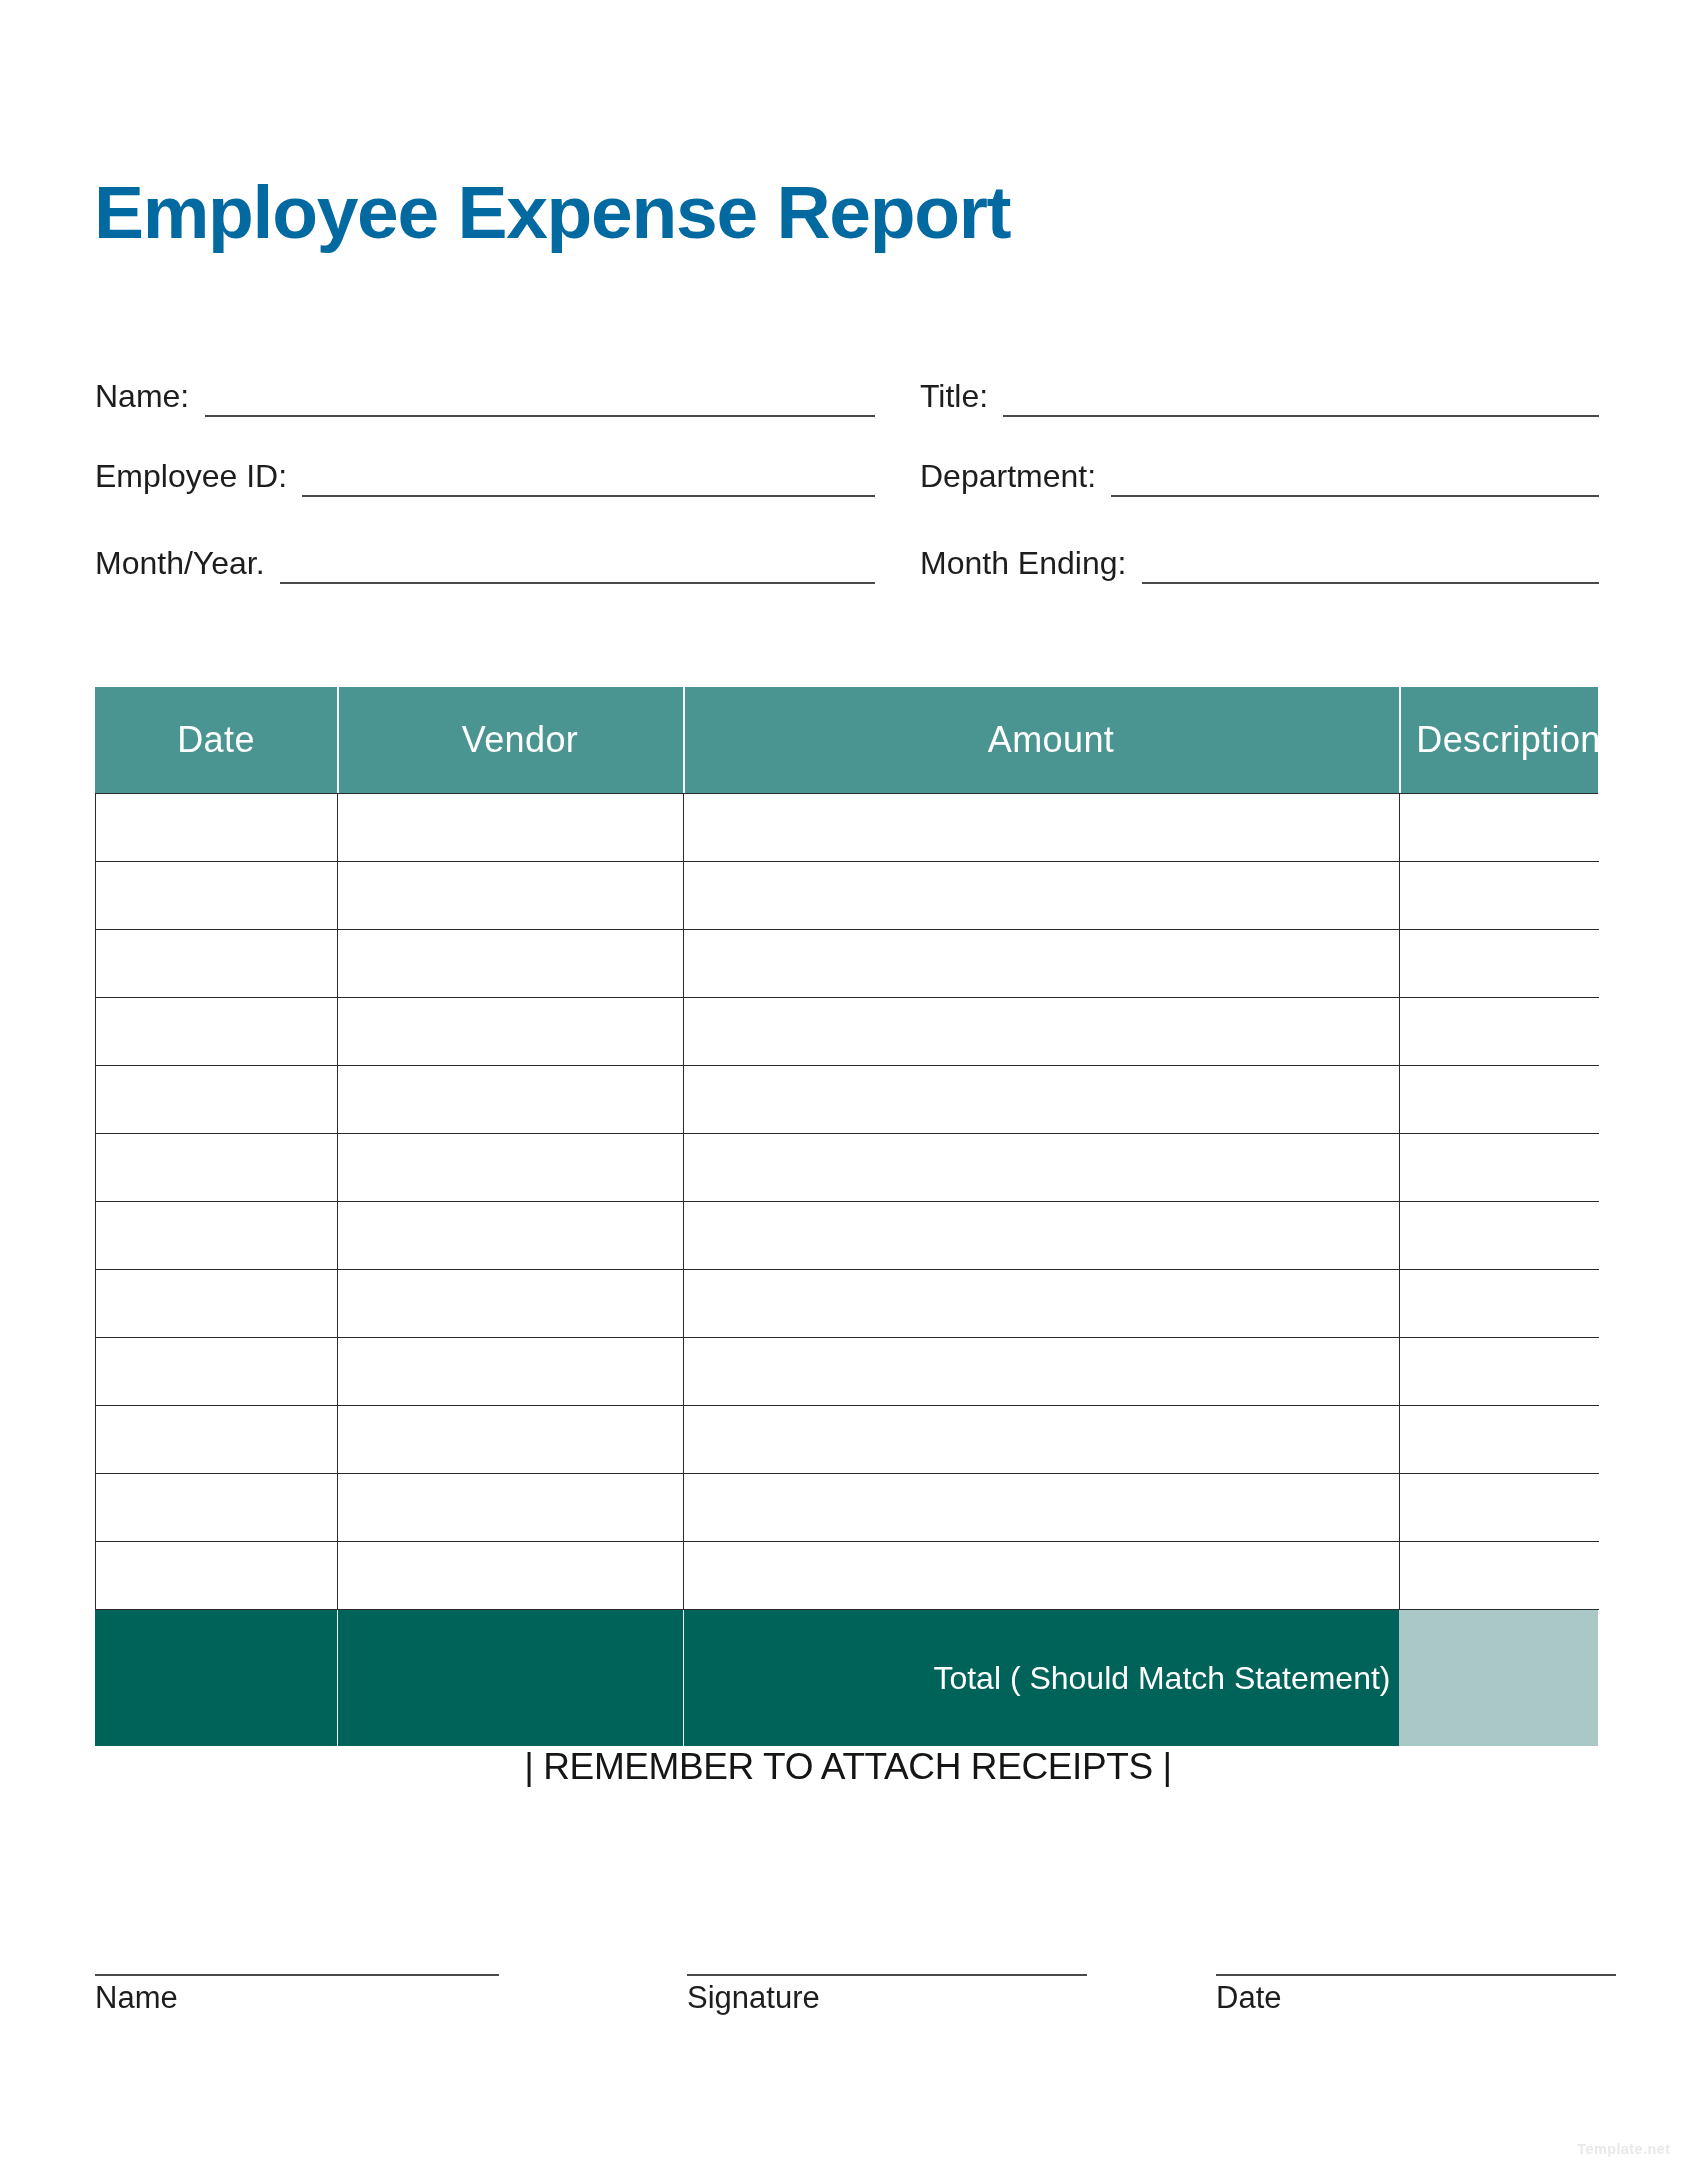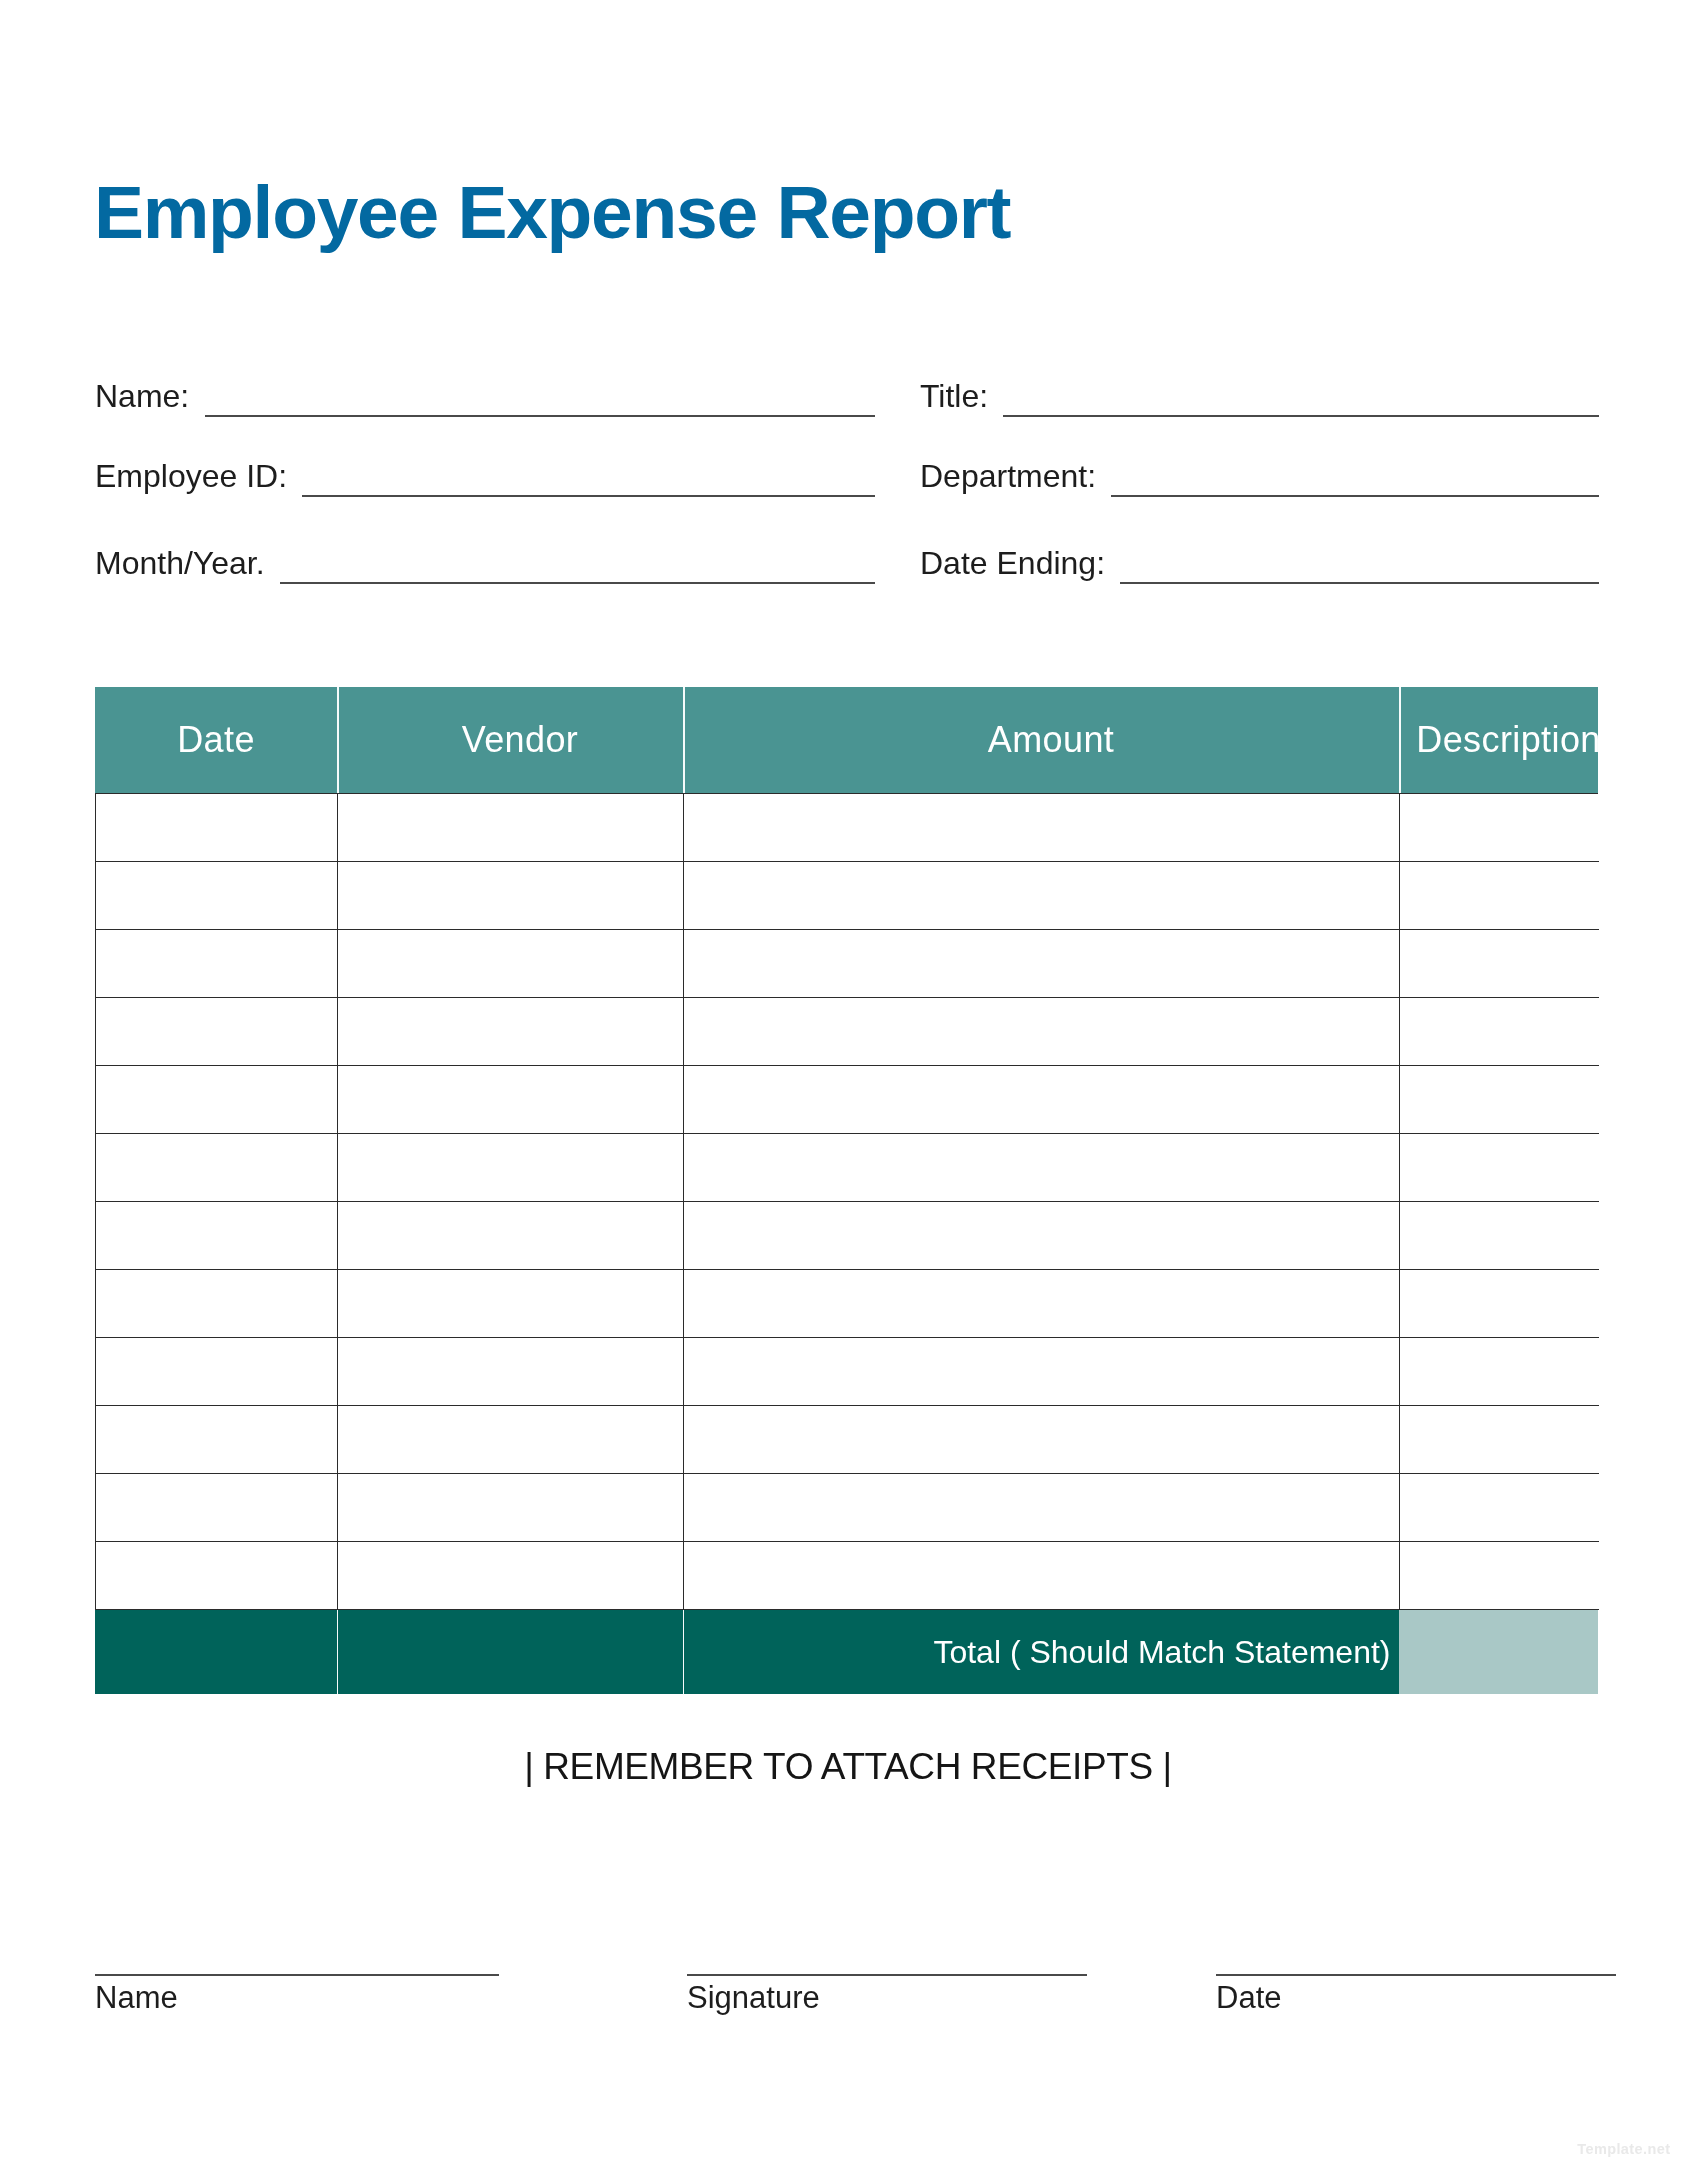--- a/index.html
+++ b/index.html
@@ -49,21 +49,21 @@
     color:#ffffff;font-size:36px;font-weight:400;letter-spacing:0.4px;
   }
   .thead .th + .th{border-left:2.6px solid #f6fbfb;padding-left:18px;}
   .tbody{border:1.7px solid #2b2b2b;border-bottom:none;}
   .tbody .trow{height:68px;}
   .tbody .td{
     border-right:1.7px solid #2b2b2b;border-bottom:1.7px solid #2b2b2b;
     background:#ffffff;box-sizing:border-box;
   }
   .tbody .td:last-child{border-right:none;}
-  .tfoot{height:84px;}
+  .tfoot{height:136px;}
   .tfoot .tc{background:#00635a;display:flex;align-items:center;}
   .tfoot .tc + .tc{border-left:1.7px solid #f6fbfb;}
   .tfoot .tc.total-label-cell{justify-content:flex-end;}
   .tfoot .tc .total-text{
     color:#ffffff;font-size:32px;font-weight:400;
     padding-right:8.5px;white-space:nowrap;
   }
   .tfoot .tc.total-amount-cell{background:#a9c8c6;border-left:none;}
 
   
@@ -110,21 +110,21 @@
 
   <div class="form-row col-right row-1">
     <span class="flabel">Title:</span>
     <span class="fill-line"></span>
   </div>
   <div class="form-row col-right row-2">
     <span class="flabel">Department:</span>
     <span class="fill-line"></span>
   </div>
   <div class="form-row col-right row-3">
-    <span class="flabel">Date Ending:</span>
+    <span class="flabel">Month Ending:</span>
     <span class="fill-line"></span>
   </div>
 
   <div class="exp-table">
     <div class="tgrid thead">
       <div class="th">Date</div>
       <div class="th">Vendor</div>
       <div class="th">Amount</div>
       <div class="th">Description</div>
     </div>

